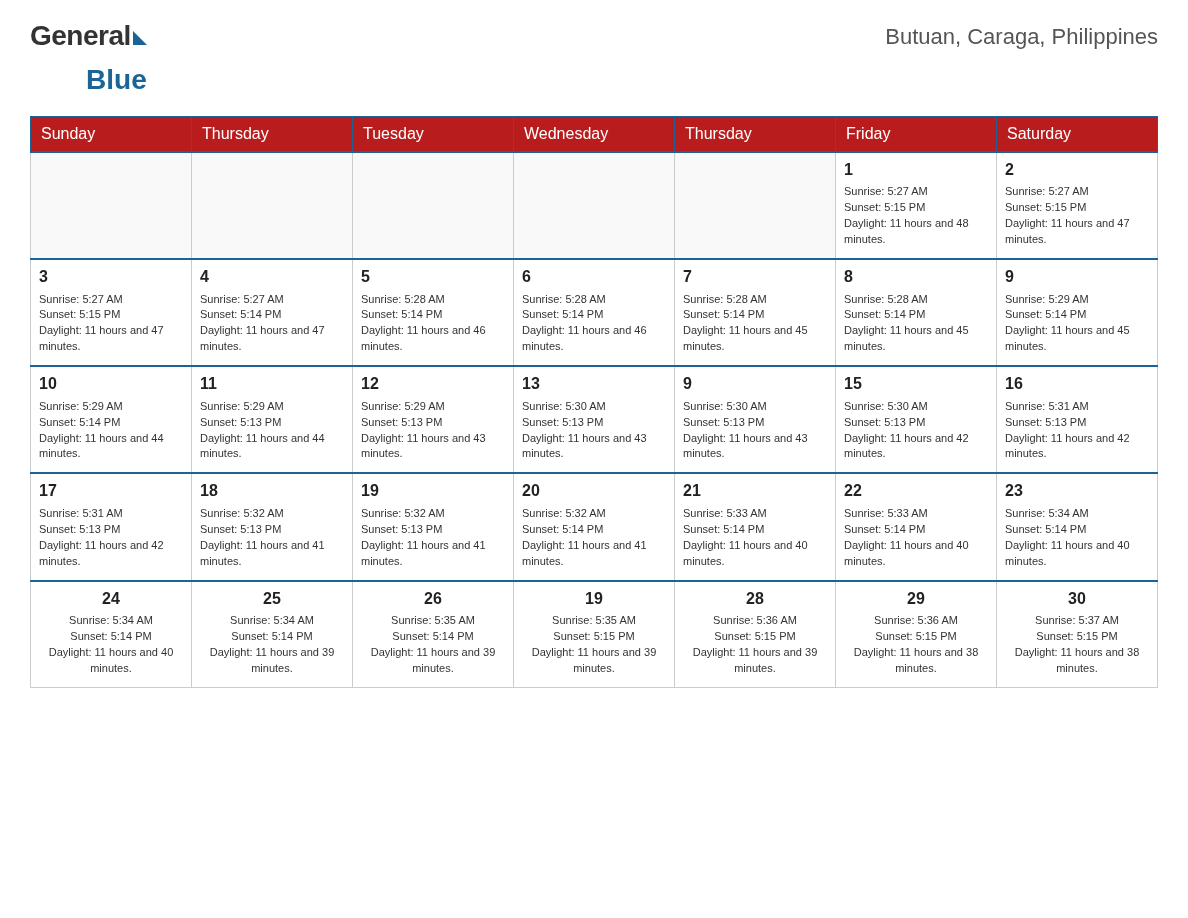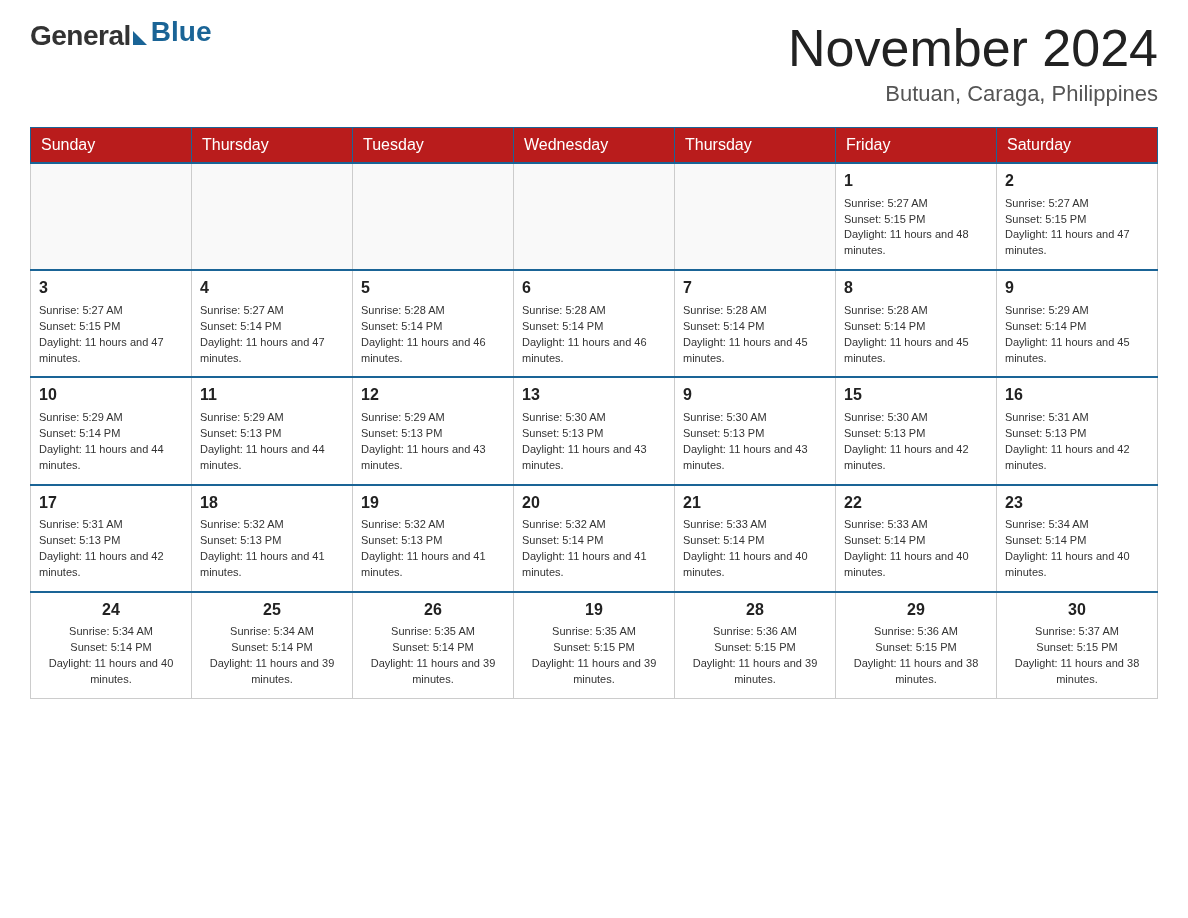--- a/index.html
+++ b/index.html
@@ -12,22 +12,23 @@
       padding: 20px 30px;
     }
     .header {
       display: flex;
       justify-content: space-between;
       align-items: flex-start;
       margin-bottom: 20px;
     }
     .logo {
       display: flex;
-      flex-direction: row;
-      align-items: flex-start;
+      flex-direction: column;
+      align-items: flex-end;
+      gap: 16px;
     }
     .logo-top {
       display: flex;
       align-items: center;
     }
     .logo-general {
       font-size: 28px;
       font-weight: bold;
       color: #333;
       letter-spacing: -0.5px;
@@ -113,21 +114,20 @@
 
 <div class="header">
   <div class="logo">
     <div class="logo-top">
       <span class="logo-general">General</span>
       <div class="logo-arrow"></div>
     </div>
     <span class="logo-blue">Blue</span>
   </div>
   <div class="title-block">
-    <div class="title-month">November 2024</div>
     <div class="title-location">Butuan, Caraga, Philippines</div>
   </div>
 </div>
 
 <table class="calendar">
   <thead>
     <tr>
       <th>Sunday</th>
       <th>Thursday</th>
       <th>Tuesday</th>

